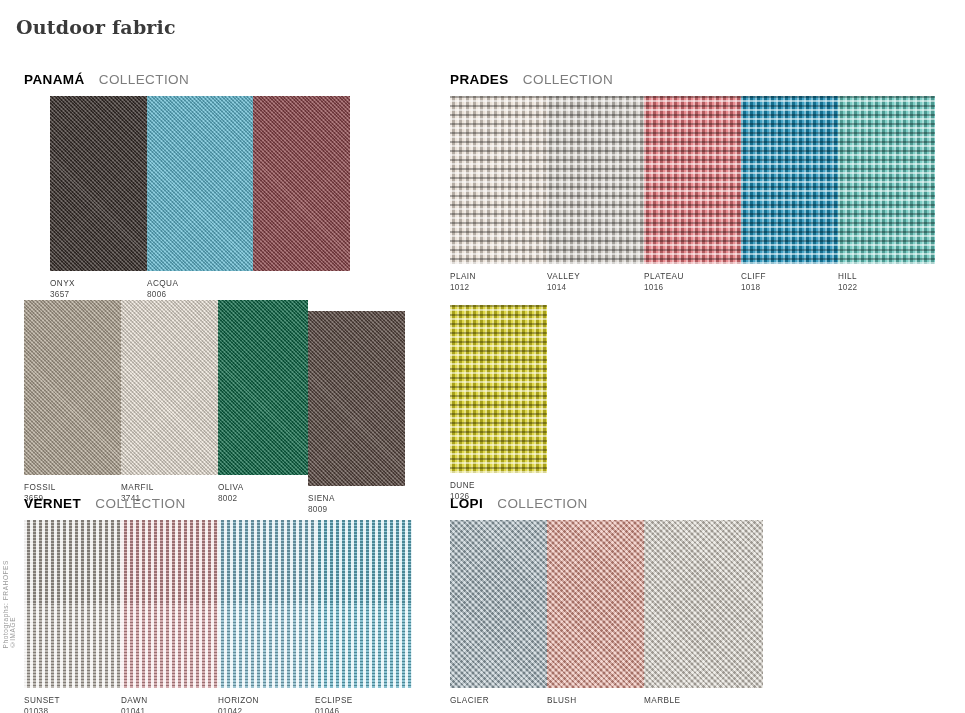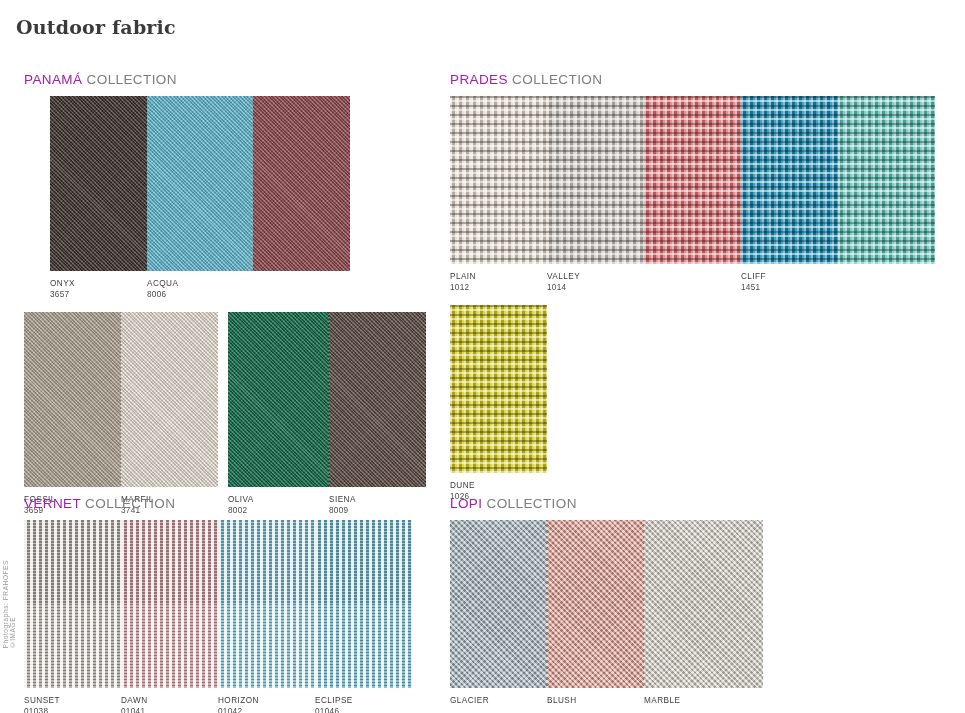--- a/index.html
+++ b/index.html
@@ -30,26 +30,27 @@
   .col-right2 { position: absolute; left: 450px; top: 496px; width: 495px; }
 
   .coll-head {
     font-size: 13.5px;
     letter-spacing: 0.4px;
     margin-bottom: 9px;
     color: #5a5a5a;
     white-space: nowrap;
   }
   .coll-head .nm {
-    font-weight: 400;
-    color: #a21caf;
+    font-weight: 700;
+    color: #000000;
   }
   .coll-head .sub {
     font-weight: 400;
     color: #7d7d7d;
+    margin-left: 10px;
   }
 
   .swatch-row {
     display: flex;
     flex-direction: row;
   }
   .swatch {
     position: relative;
   }
   .swatch .chip {
@@ -123,21 +124,21 @@
 
 <h1 class="page-title">Outdoor fabric</h1>
 
 <div class="side-credit">
   <span>Photographs: FRAHOFES</span>
   <span>©IMAGE</span>
 </div>
 
 <div class="col-left">
     <div class="coll-head"><span class="nm">PANAMÁ</span> <span class="sub">COLLECTION</span></div>
-    <div class="swatch-row" style="margin-bottom: 12px; padding-left: 26px;">
+    <div class="swatch-row" style=" padding-left: 26px;">
       <div class="swatch" style="width: 97px;">
         <div class="chip tex tex-diag" style="height: 175px; background: rgb(58, 48, 44);"></div>
         <div class="meta">
           <div>ONYX</div>
           <div class="code">3657</div>
         </div>
       </div>
       <div class="swatch" style="width: 106px;">
         <div class="chip tex tex-diag" style="height: 175px; background: rgb(99, 188, 212);"></div>
         <div class="meta">
@@ -157,28 +158,28 @@
           <div class="code">3659</div>
         </div>
       </div>
       <div class="swatch" style="width: 97px;">
         <div class="chip tex tex-diag" style="height: 175px; background: rgb(236, 227, 216);"></div>
         <div class="meta">
           <div>MARFIL</div>
           <div class="code">3741</div>
         </div>
       </div>
-      <div class="swatch" style="width: 101px; margin-left: 10px;">
+      <div class="swatch" style="width: 90px;">
         <div class="chip tex tex-diag" style="height: 175px; background: rgb(14, 106, 72);"></div>
         <div class="meta">
           <div>OLIVA</div>
           <div class="code">8002</div>
         </div>
       </div>
-      <div class="swatch" style="width: 97px;">
+      <div class="swatch" style="width: 97px; margin-top: 11px;">
         <div class="chip tex tex-diag" style="height: 175px; background: rgb(91, 74, 67);"></div>
         <div class="meta">
           <div>SIENA</div>
           <div class="code">8009</div>
         </div>
       </div>
     </div>
   </div>
 <div class="col-right">
     <div class="coll-head"><span class="nm">PRADES</span> <span class="sub">COLLECTION</span></div>
@@ -192,30 +193,38 @@
       </div>
       <div class="swatch" style="width: 97px;">
         <div class="chip tex tex-melange" style="height: 168px; background: rgb(207, 203, 196);"></div>
         <div class="meta">
           <div>VALLEY</div>
           <div class="code">1014</div>
         </div>
       </div>
       <div class="swatch" style="width: 97px;">
         <div class="chip tex tex-melange" style="height: 168px; background: rgb(228, 117, 122);"></div>
+        <div class="meta">
+          <div>PLATEAU</div>
+          <div class="code">1016</div>
+        </div>
       </div>
       <div class="swatch" style="width: 97px;">
         <div class="chip tex tex-melange" style="height: 168px; background: rgb(27, 143, 184);"></div>
         <div class="meta">
           <div>CLIFF</div>
-          <div class="code">1451</div>
+          <div class="code">1018</div>
         </div>
       </div>
       <div class="swatch" style="width: 97px;">
         <div class="chip tex tex-melange" style="height: 168px; background: rgb(99, 197, 187);"></div>
+        <div class="meta">
+          <div>HILL</div>
+          <div class="code">1022</div>
+        </div>
       </div>
     </div>
     <div class="swatch-row" style="">
       <div class="swatch" style="width: 97px;">
         <div class="chip tex tex-melange" style="height: 168px; background: rgb(216, 207, 34);"></div>
         <div class="meta">
           <div>DUNE</div>
           <div class="code">1026</div>
         </div>
       </div>

